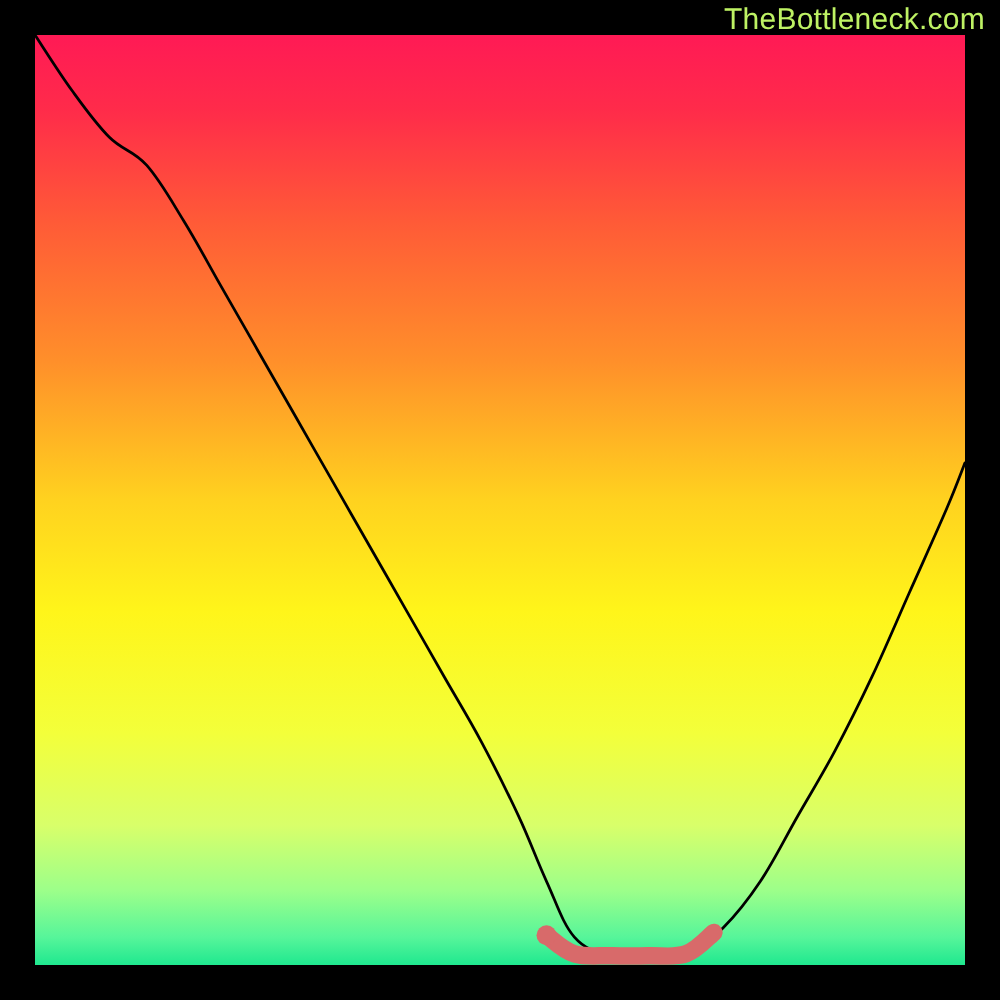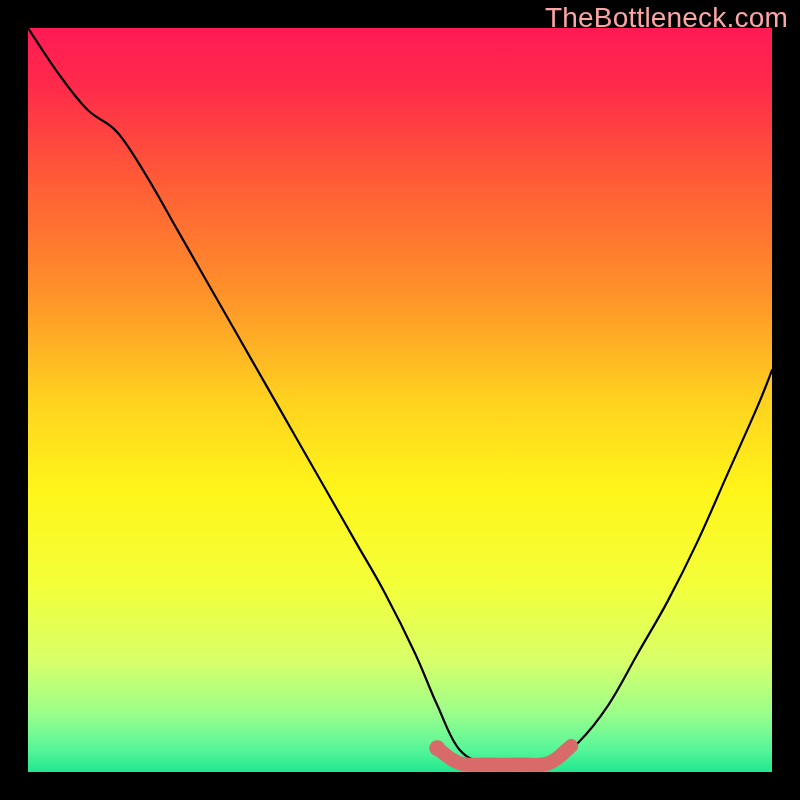--- a/index.html
+++ b/index.html
@@ -14,22 +14,22 @@
   .stage {
     position: relative;
     width: 800px;
     height: 800px;
     background: #000;
   }
   .watermark {
     position: absolute;
     top: 2px;
     right: 12px;
-    color: #fca5a5;
-    font-size: 28px;
+    color: #bef264;
+    font-size: 24px;
     font-weight: 400;
     letter-spacing: 0.2px;
     z-index: 10;
   }
   .plot {
     position: absolute;
     left: 28px;
     top: 28px;
     width: 744px;
     height: 744px;

